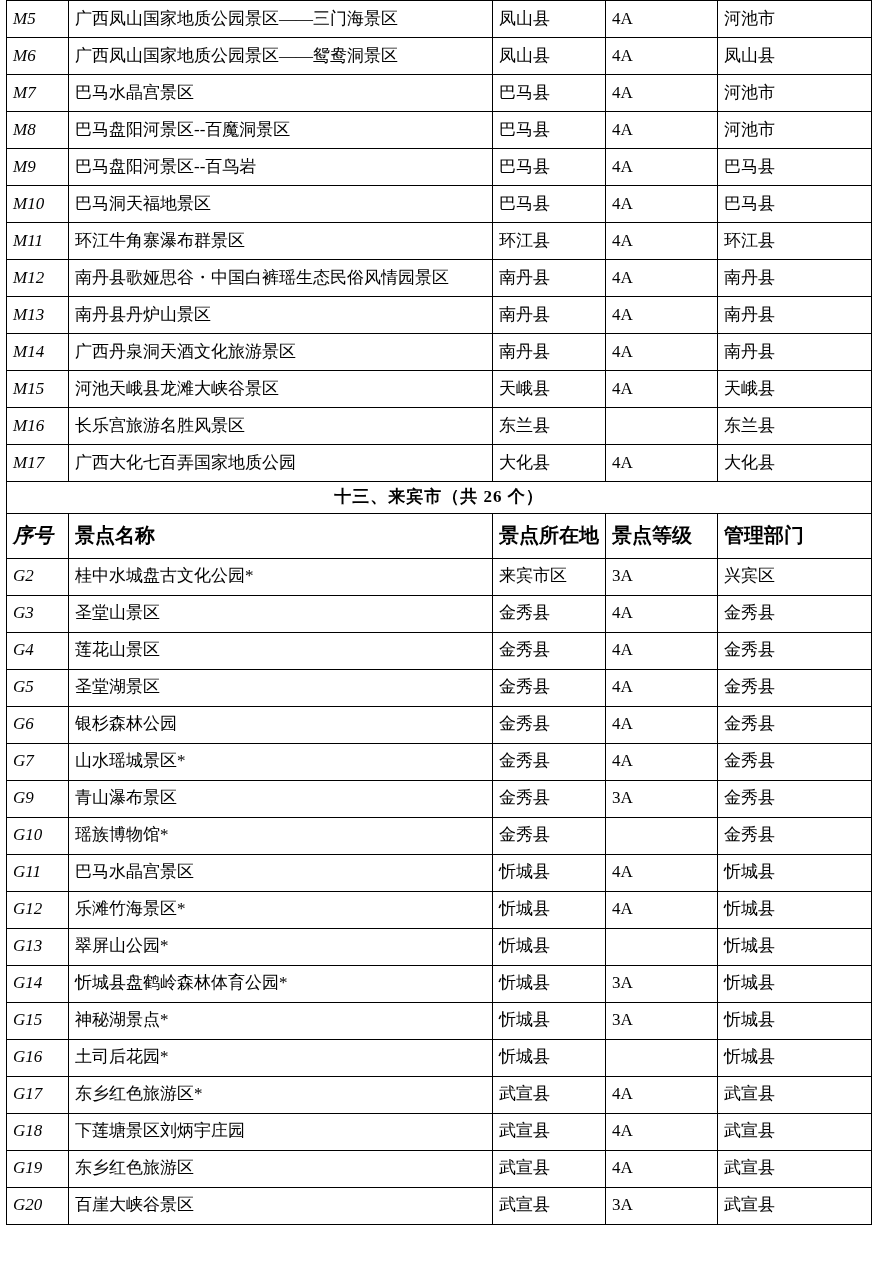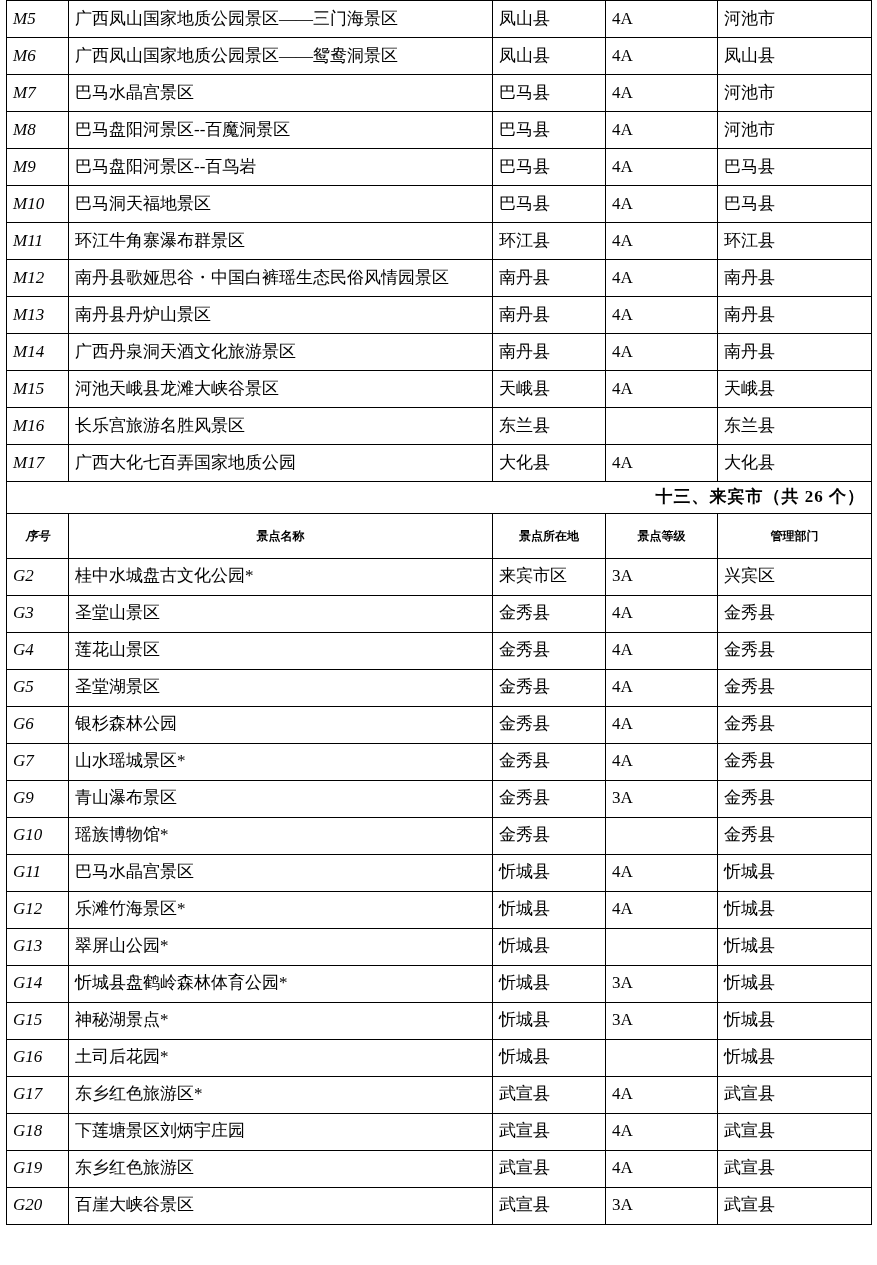--- a/index.html
+++ b/index.html
@@ -53,28 +53,27 @@
     height: 60px;
   }
   tr.data-row td {
     height: 28px;
   }
   td.section-title {
     font-size: 20px;
     font-weight: bold;
     letter-spacing: 1px;
     padding: 8px 4px 8px 4px;
-    text-align: right;
+    text-align: center;
     border: 1px solid #000;
   }
   tr.header-row td {
     font-weight: bold;
-    font-size: 12px;
+    font-size: 20px;
     height: 36px;
-    text-align: center;
   }
 </style>
 </head>
 <body>
 
 <div id="page">
 
   <table class="doc-table">
     <colgroup>
       <col class="c-no">

